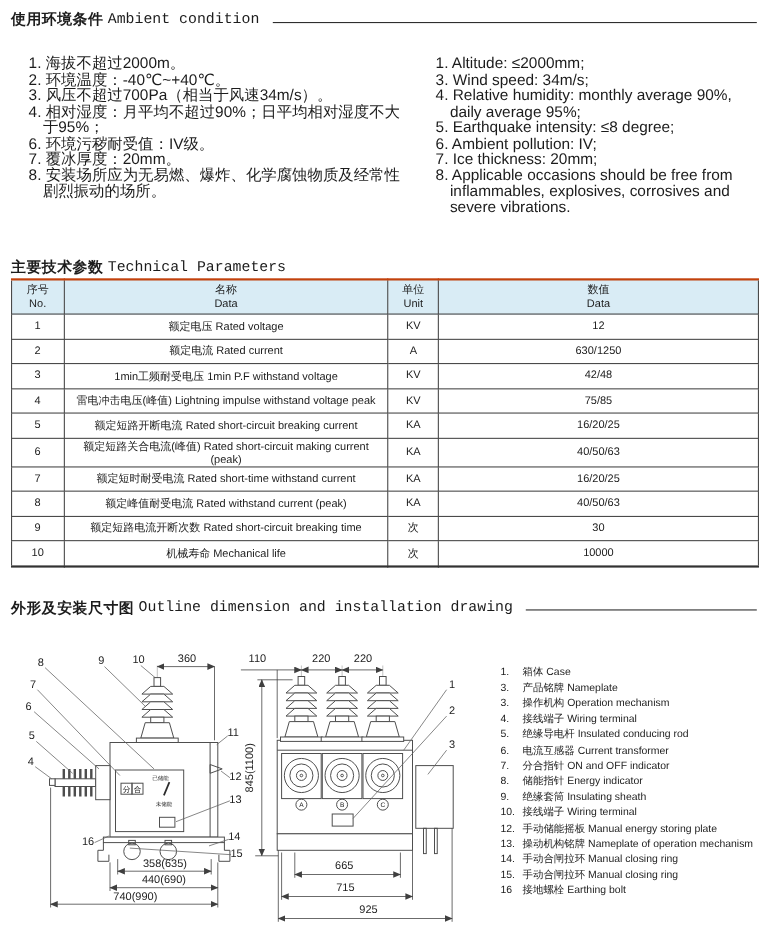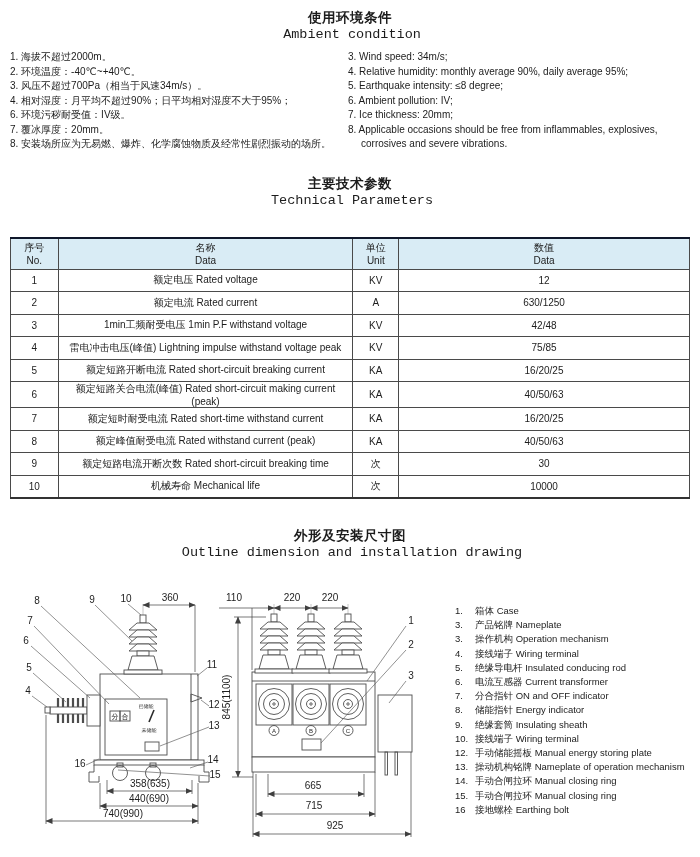--- a/index.html
+++ b/index.html
@@ -1,31 +1,31 @@
 <!DOCTYPE html>
 <html><head>
 <meta charset="utf-8">
 <style>
   html,body{margin:0;padding:0;background:#fff;}
   .page{width:700px;height:857px;background:#fff;overflow:hidden;position:relative;
         font-family:"Liberation Sans","DejaVu Sans",sans-serif;color:#1c1c1c;
         padding:0 10px;box-sizing:border-box;}
-  .sec-title{display:flex;align-items:center;font-size:13.5px;flex-direction:column;}
+  .sec-title{display:flex;align-items:center;font-size:13.5px;}
   .sec-title .zh{font-weight:bold;letter-spacing:.5px;}
   .sec-title .en{margin-left:4px;font-weight:normal;font-family:Liberation Mono, monospace;}
   .sec-title .rule{flex:1;height:0;border-top:1.2px solid #2e2e2e;margin-left:12px;margin-right:2px;transform:translateY(2px);}
   #sec-ambient{padding-top:9px;}
   .cols{display:flex;margin-top:7px;}
   .col-zh{width:338px;}
   .col-en{flex:1;}
-  ul.plain{list-style:none;margin:0;padding:0;font-size:10px;line-height:14.5px;}
+  ul.plain{list-style:none;margin:16px;padding:0;font-size:14px;line-height:14.5px;}
   ul.plain li{padding-left:13px;text-indent:-13px;}
   #sec-tech{margin-top:23px;}
-  table.params{border-collapse:collapse;width:100%;margin-top:29px;font-size:10px;
-               border-top:2px solid #0f172a;border-bottom:2px solid #333;}
+  table.params{border-collapse:collapse;width:100%;margin-top:1px;font-size:10px;
+               border-top:2px solid #c2410c;border-bottom:2px solid #333;}
   table.params th,table.params td{border:1px solid #4a4a4a;padding:0 4px;text-align:center;}
   table.params th{background:#d9ecf5;font-weight:normal;height:30px;line-height:13px;}
   table.params td{height:21.5px;}
   td.name{text-align:left;padding-left:9px;}
   col.c-no{width:48px;} col.c-name{width:300px;} col.c-unit{width:46px;} col.c-data{width:296px;}
   #sec-outline{margin-top:28px;}
   .drawing-row{display:flex;margin-top:23px;}
   .parts{list-style:none;margin:20px 0 0 0;padding:0;font-size:9.5px;line-height:14.2px;white-space:nowrap;}
   .parts li{display:flex;}
   .parts .no{width:20px;flex:none;}
@@ -58,20 +58,21 @@
       <ul class="plain col-zh">
         <li>1. 海拔不超过2000m。</li>
         <li>2. 环境温度：-40℃~+40℃。</li>
         <li>3. 风压不超过700Pa（相当于风速34m/s）。</li>
         <li>4. 相对湿度：月平均不超过90%；日平均相对湿度不大于95%；</li>
         <li>6. 环境污秽耐受值：IV级。</li>
         <li>7. 覆冰厚度：20mm。</li>
         <li>8. 安装场所应为无易燃、爆炸、化学腐蚀物质及经常性剧烈振动的场所。</li>
       </ul>
       <ul class="plain col-en">
+        <li>1. Altitude: ≤2000mm;</li>
         <li>3. Wind speed: 34m/s;</li>
         <li>4. Relative humidity: monthly average 90%, daily average 95%;</li>
         <li>5. Earthquake intensity: ≤8 degree;</li>
         <li>6. Ambient pollution: IV;</li>
         <li>7. Ice thickness: 20mm;</li>
         <li>8. Applicable occasions should be free from inflammables, explosives, corrosives and severe vibrations.</li>
       </ul>
     </div>
   </div>
 

